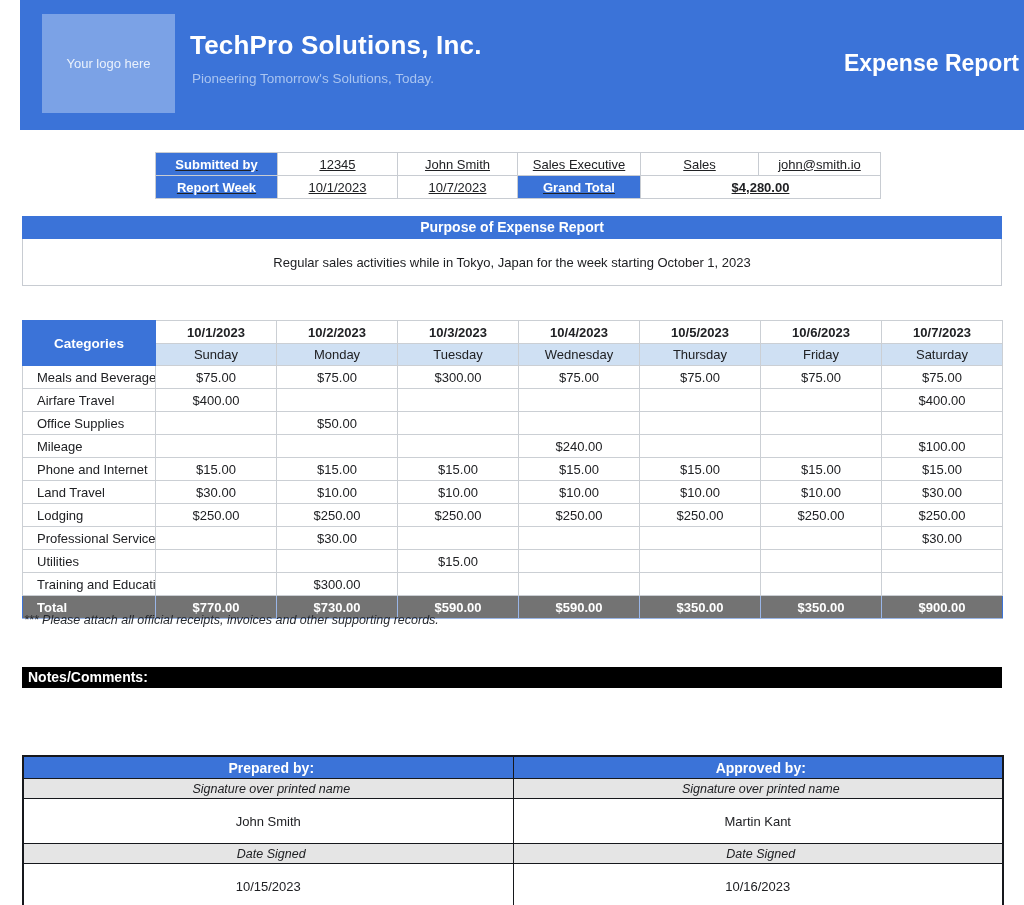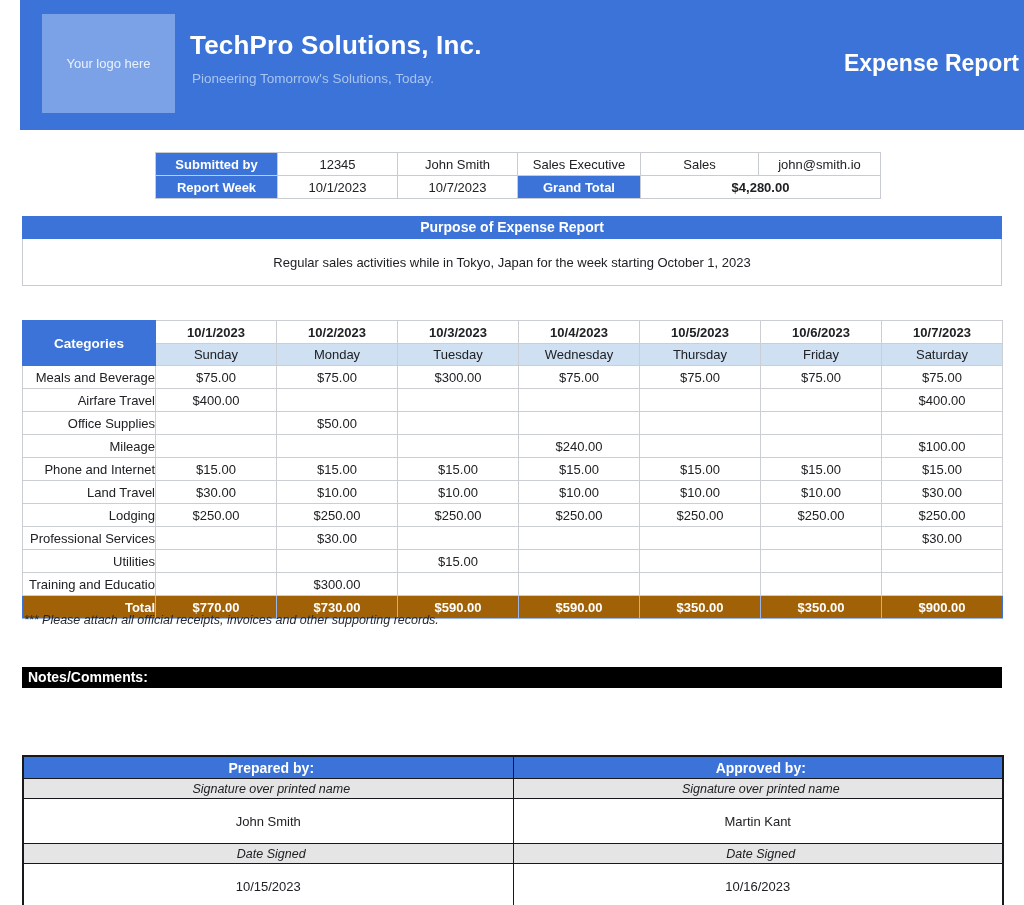--- a/index.html
+++ b/index.html
@@ -11,38 +11,38 @@
   
   .banner{position:absolute;left:0;top:0;width:1024px;height:130px;background:#3B73D8;margin-left:20px;}
   .logo-box{position:absolute;left:22px;top:14px;width:133px;height:99px;background:#7BA2E6;
     display:flex;align-items:center;justify-content:center;color:#EAF1FC;font-size:13px;}
   .company-name{position:absolute;left:170px;top:30px;color:#ffffff;font-size:26px;font-weight:bold;letter-spacing:.2px;}
   .tagline{position:absolute;left:172px;top:71px;color:#A9C4F0;font-size:13.5px;}
   .doc-title{position:absolute;right:25px;top:50px;color:#ffffff;font-size:23px;font-weight:bold;}
   
   .info-wrap{position:absolute;left:155px;top:152px;}
   table{border-collapse:collapse;table-layout:fixed;}
-  .info-table{width:725px;font-size:13px;}
+  .info-table{width:725px;font-size:13px;text-decoration:underline;}
   .info-table td{border:1px solid #C8CCD2;height:22px;text-align:center;padding:0;overflow:hidden;white-space:nowrap;}
   .blue-cell{background:#3B73D8;color:#ffffff;font-weight:bold;}
   .bold{font-weight:bold;}
   
   .purpose-wrap{position:absolute;left:22px;top:216px;width:980px;}
   .section-bar{background:#3B73D8;color:#ffffff;font-weight:bold;font-size:14px;height:23px;line-height:23px;text-align:center;}
   .purpose-box{height:46px;border:1px solid #C8CCD2;border-top:none;display:flex;align-items:center;justify-content:center;font-size:13px;}
   
   .expense-wrap{position:absolute;left:22px;top:320px;width:980px;}
   .expense-table{width:980px;font-size:13px;}
   .expense-table th,.expense-table td{border:1px solid #CBCFD4;padding:0;overflow:hidden;white-space:nowrap;}
   .cat-head{background:#3B73D8;color:#ffffff;font-weight:bold;font-size:13.5px;border:1px solid #3B73D8 !important;}
   .date-cell{height:22px;text-align:center;font-weight:bold;background:#ffffff;}
   .day-cell{height:21px;text-align:center;background:#CFE0F3;font-weight:normal;}
-  .expense-table td.cat{ text-align:right;padding-left:6px;height:22px;margin-top:20px;}
+  .expense-table td.cat{ text-align:left;padding-left:14px;height:22px;margin-top:20px;}
   .expense-table td.val{text-align:center;height:22px;}
-  .total-row td{background:#a16207;color:#ffffff;font-weight:bold;height:22px;border-color:#9AB6E8;}
+  .total-row td{background:#737373;color:#ffffff;font-weight:bold;height:22px;border-color:#9AB6E8;}
   .total-row td.cat{border-left-color:#3B73D8;}
   .total-row td:last-child{border-right-color:#3B73D8;}
   .footnote{position:absolute;left:24px;top:613px;font-style:italic;font-size:12.5px;color:#26292e;}
   
   .notes-wrap{position:absolute;left:22px;top:667px;width:980px;}
   .notes-bar{background:#000000;color:#ffffff;font-weight:bold;font-size:14px;height:21px;line-height:21px;text-align:left;padding-left:6px;box-sizing:border-box;}
   .notes-box{height:46px;border:2px solid #4A4F55;border-top:none;font-size:13px;line-height:1.42;padding:3px 6px;box-sizing:content-box;}
   
   .sig-wrap{position:absolute;left:22px;top:755px;width:980px;}
   .sig-table{width:980px;font-size:13px;border:2px solid #16181c;border-bottom:4px solid #16181c;}

